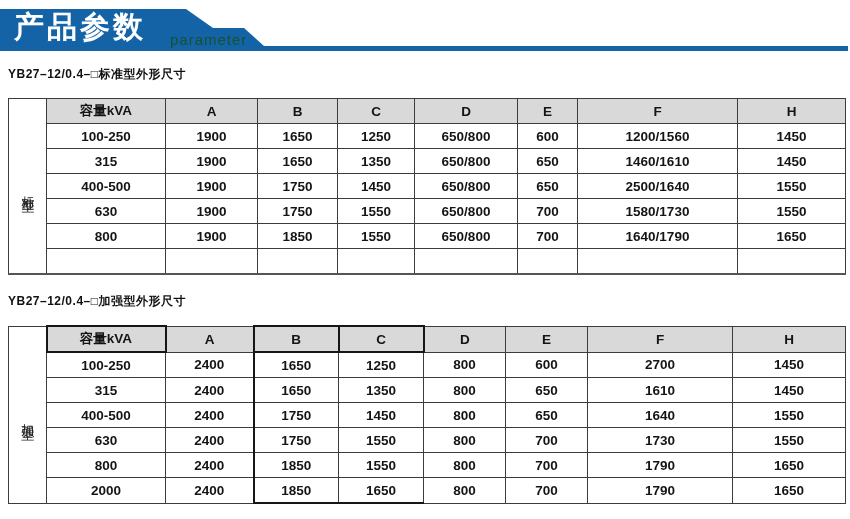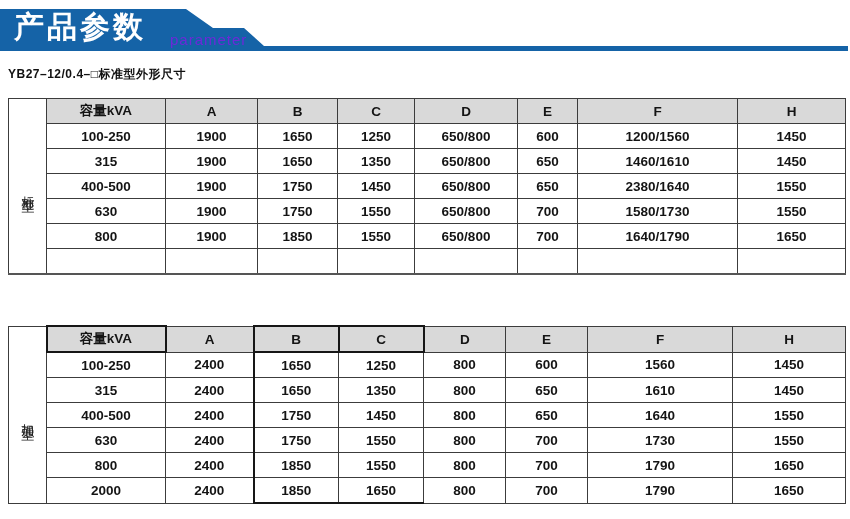--- a/index.html
+++ b/index.html
@@ -12,21 +12,21 @@
   }
   
   .banner{position:absolute;top:0;left:0;width:850px;height:60px;}
   .banner svg{position:absolute;top:0;left:0;}
   .banner-title{
     position:absolute;top:7px;left:14px;
     color:#ffffff;font-size:30px;font-weight:bold;letter-spacing:3px;
   }
   .banner-subtitle{
     position:absolute;top:31px;left:170px;
-    color:#6d28d9;font-size:15px;letter-spacing:1px;
+    color:#14532d;font-size:15px;letter-spacing:1px;
   }
   
   .section-title{
     position:absolute;left:8px;
     font-size:12px;font-weight:bold;color:#111111;
     letter-spacing:0.5px;
   }
   #title-0{top:66px;}
   #title-1{top:293px;}
   
@@ -123,21 +123,21 @@
           <td class="c6">1460/1610</td>
           <td class="c7">1450</td>
         </tr>
         <tr>
           <td class="c0">400-500</td>
           <td class="c1">1900</td>
           <td class="c2">1750</td>
           <td class="c3">1450</td>
           <td class="c4">650/800</td>
           <td class="c5">650</td>
-          <td class="c6">2380/1640</td>
+          <td class="c6">2500/1640</td>
           <td class="c7">1550</td>
         </tr>
         <tr>
           <td class="c0">630</td>
           <td class="c1">1900</td>
           <td class="c2">1750</td>
           <td class="c3">1550</td>
           <td class="c4">650/800</td>
           <td class="c5">700</td>
           <td class="c6">1580/1730</td>
@@ -159,20 +159,21 @@
           <td class="c2"></td>
           <td class="c3"></td>
           <td class="c4"></td>
           <td class="c5"></td>
           <td class="c6"></td>
           <td class="c7"></td>
         </tr>
       </tbody>
     </table>
 
+  <div class="section-title" id="title-1">YB27–12/0.4–□加强型外形尺寸</div>
   <table class="spec" id="spec-table-1">
       <colgroup>
         <col style="width: 38px;">
         <col style="width: 119px;">
         <col style="width: 88px;">
         <col style="width: 85px;">
         <col style="width: 85px;">
         <col style="width: 82px;">
         <col style="width: 82px;">
         <col style="width: 145px;">
@@ -190,21 +191,21 @@
           <th class="h6">F</th>
           <th class="h7">H</th>
         </tr>
         <tr>
           <td class="c0">100-250</td>
           <td class="c1">2400</td>
           <td class="c2">1650</td>
           <td class="c3">1250</td>
           <td class="c4">800</td>
           <td class="c5">600</td>
-          <td class="c6">1560</td>
+          <td class="c6">2700</td>
           <td class="c7">1450</td>
         </tr>
         <tr>
           <td class="c0">315</td>
           <td class="c1">2400</td>
           <td class="c2">1650</td>
           <td class="c3">1350</td>
           <td class="c4">800</td>
           <td class="c5">650</td>
           <td class="c6">1610</td>

